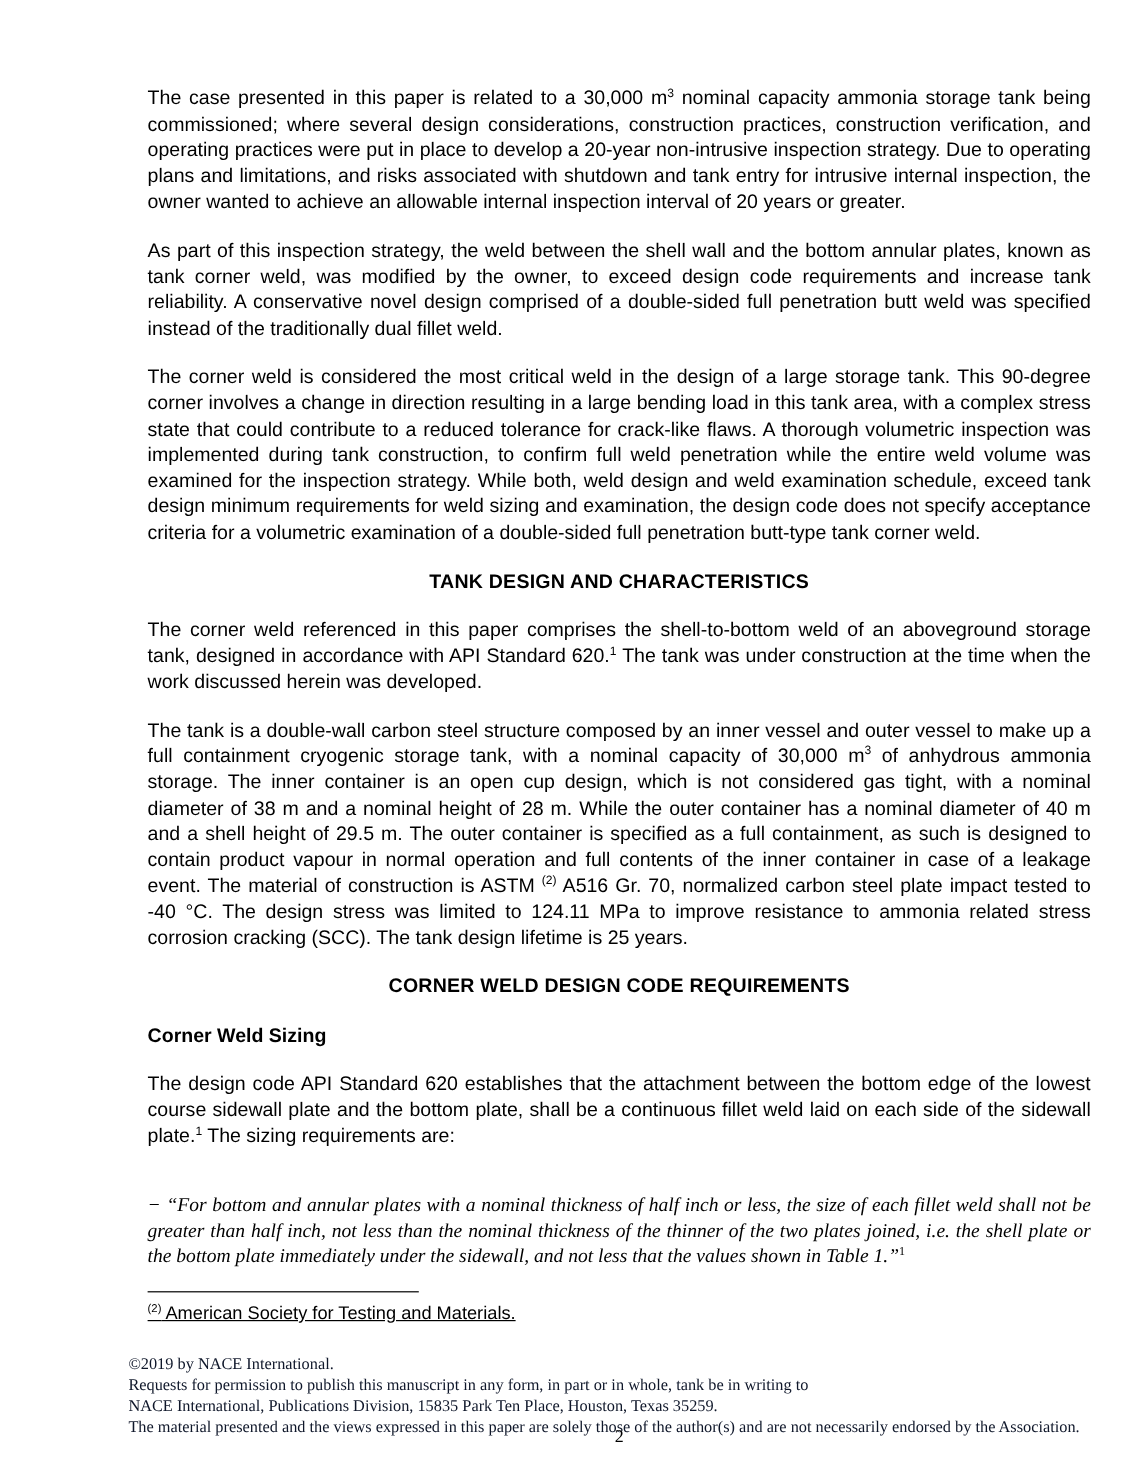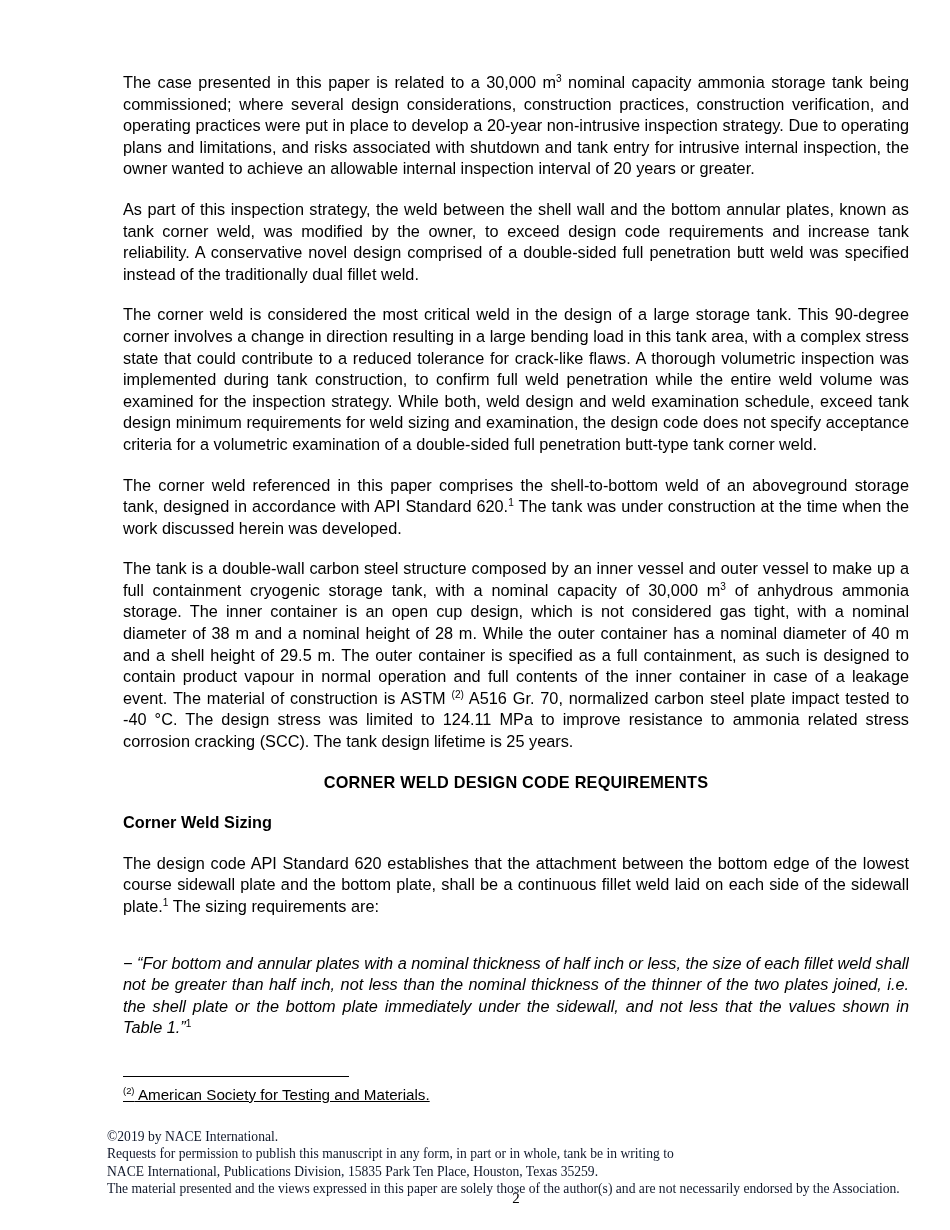--- a/index.html
+++ b/index.html
@@ -50,21 +50,21 @@
     text-align: left;
     font-family: "Liberation Sans", sans-serif;
   }
   .quote-block {
     margin: 10px 0 0 0;
     font-size: 16.3px;
     line-height: 21.6px;
     font-style: italic;
     text-align: justify;
     text-justify: inter-word;
-    font-family: Liberation Sans, sans-serif;
+    font-family: Liberation Serif, serif;
   }
   sup.sup {
     font-size: 0.62em;
     vertical-align: super;
     line-height: 0;
     font-style: normal;
   }
   sup.sup-italic-host {
     font-style: normal;
   }
@@ -121,20 +121,21 @@
 <div class="page">
 
   <div class="body-col">
 
     <p class="para"><span>The case presented in this paper is related to a 30,000 m</span><sup class="sup">3</sup><span> nominal capacity ammonia storage tank being commissioned; where several design considerations, construction practices, construction verification, and operating practices were put in place to develop a 20-year non-intrusive inspection strategy. Due to operating plans and limitations, and risks associated with shutdown and tank entry for intrusive internal inspection, the owner wanted to achieve an allowable internal inspection interval of 20 years or greater.</span></p>
 
     <p class="para">As part of this inspection strategy, the weld between the shell wall and the bottom annular plates, known as tank corner weld, was modified by the owner, to exceed design code requirements and increase tank reliability. A conservative novel design comprised of a double-sided full penetration butt weld was specified instead of the traditionally dual fillet weld.</p>
 
     <p class="para">The corner weld is considered the most critical weld in the design of a large storage tank.  This 90-degree corner involves a change in direction resulting in a large bending load in this tank area, with a complex stress state that could contribute to a reduced tolerance for crack-like flaws. A thorough volumetric inspection was implemented during tank construction, to confirm full weld penetration while the entire weld volume was examined for the inspection strategy. While both, weld design and weld examination schedule, exceed tank design minimum requirements for weld sizing and examination, the design code does not specify acceptance criteria for a volumetric examination of a double-sided full penetration butt-type tank corner weld.</p>
 
+    <h2 class="section-head">TANK DESIGN AND CHARACTERISTICS</h2>
 
     <p class="para"><span>The corner weld referenced in this paper comprises the shell-to-bottom weld of an aboveground storage tank, designed in accordance with API Standard 620.</span><sup class="sup">1</sup><span> The tank was under construction at the time when the work discussed herein was developed.</span></p>
 
     <p class="para"><span>The tank is a double-wall carbon steel structure composed by an inner vessel and outer vessel to make up a full containment cryogenic storage tank, with a nominal capacity of 30,000 m</span><sup class="sup">3</sup><span> of anhydrous ammonia storage. The inner container is an open cup design, which is not considered gas tight, with a nominal diameter of 38 m and a nominal height of 28 m. While the outer container has a nominal diameter of 40 m and a shell height of 29.5 m. The outer container is specified as a full containment, as such is designed to contain product vapour in normal operation and full contents of the inner container in case of a leakage event. The material of construction is ASTM </span><sup class="sup">(2)</sup><span> A516 Gr. 70, normalized carbon steel plate impact tested to -40 °C. The design stress was limited to 124.11 MPa to improve resistance to ammonia related stress corrosion cracking (SCC). The tank design lifetime is 25 years.</span></p>
 
     <h2 class="section-head">CORNER WELD DESIGN CODE REQUIREMENTS</h2>
 
     <h3 class="sub-head">Corner Weld Sizing</h3>
 
     <p class="para"><span>The design code API Standard 620 establishes that the attachment between the bottom edge of the lowest course sidewall plate and the bottom plate, shall be a continuous fillet weld laid on each side of the sidewall plate.</span><sup class="sup">1</sup><span> The sizing requirements are:</span></p>

